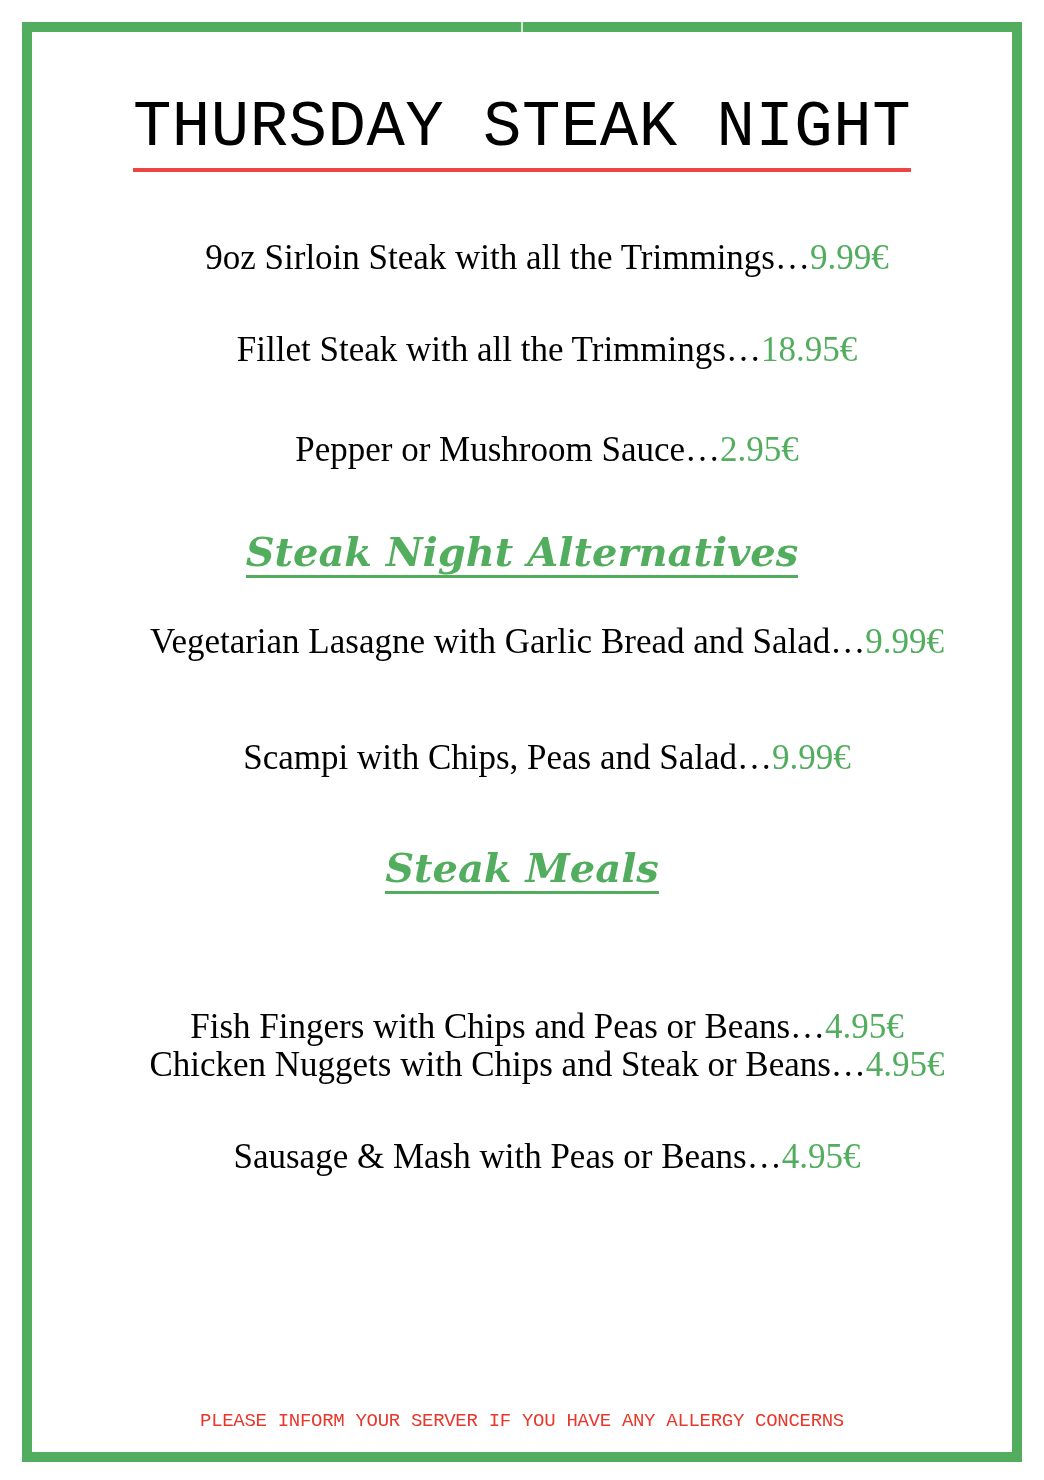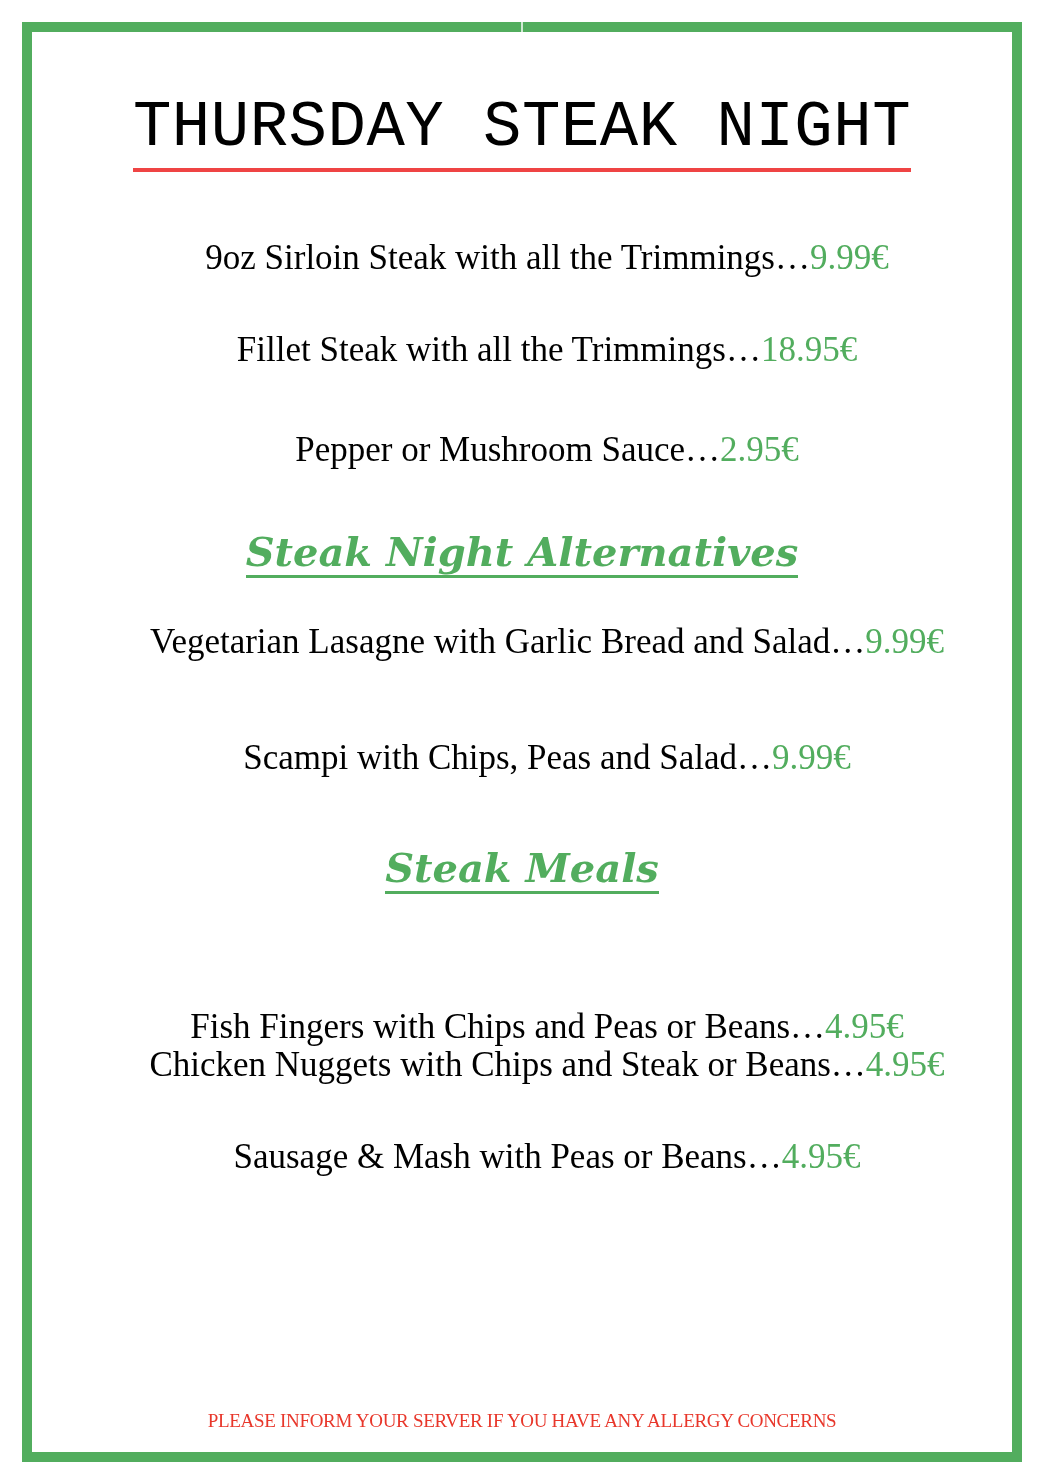--- a/index.html
+++ b/index.html
@@ -22,21 +22,21 @@
     }
     .price { color: #52ad5e; }
     .heading {
       position: absolute; left: 0; width: 1044px; text-align: center;
       font-family: "DejaVu Serif", serif; font-style: italic; font-weight: bold;
       font-size: 40px; color: #52ad5e; line-height: 1;
     }
     .heading span { border-bottom: 3px solid #52ad5e; }
     .footer {
       position: absolute; left: 0; width: 1044px; top: 1410px; text-align: center;
-      font-family: Liberation Serif, serif; font-size: 19px; color: #e8372b; letter-spacing: -0.3px;
+      font-family: Liberation Mono, monospace; font-size: 19px; color: #e8372b; letter-spacing: -0.3px;
     }
   </style>
 </head>
 <body>
 
 <div class="frame"></div>
 <div class="gap"></div>
 
 <div class="title">
   <span>THURSDAY STEAK NIGHT</span>

